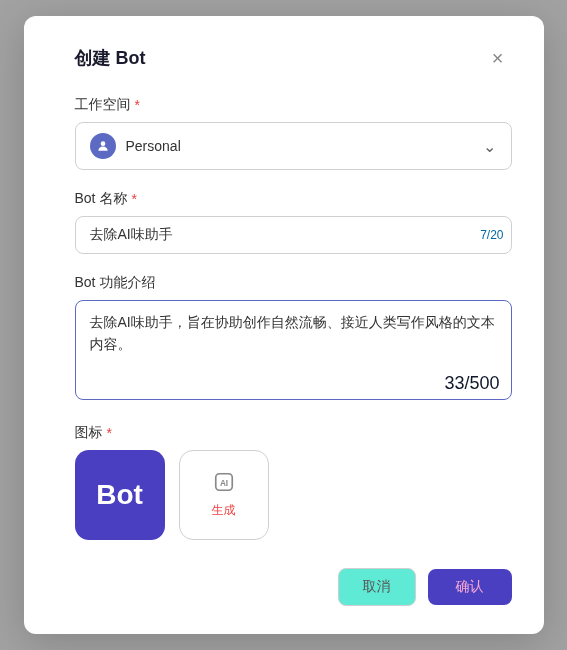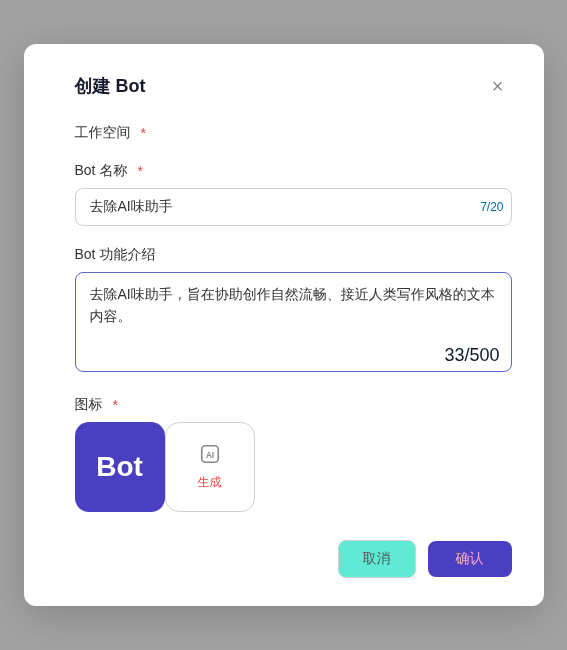--- a/index.html
+++ b/index.html
@@ -68,21 +68,21 @@
       margin-bottom: 20px;
     }
 
     .field-label {
       font-size: 14px;
       color: #333;
       font-weight: 500;
       margin-bottom: 8px;
       display: flex;
       align-items: center;
-      gap: 8px;
+      gap: 2px;
     }
 
     .required-star {
       color: #e53e3e;
       margin-left: 2px;
     }
 
     .workspace-select {
       width: 100%;
       border: 1.5px solid #d0d0d0;
@@ -173,20 +173,21 @@
       color: #0f172a;
     }
 
     .icon-section {
       margin-bottom: 28px;
     }
 
     .icon-options {
       display: flex;
       align-items: center;
+      gap: 14px;
       margin-top: 8px;
       text-align: right;
     }
 
     .icon-selected {
       width: 90px;
       height: 90px;
       border-radius: 14px;
       background: #4a3fc0;
       display: flex;
@@ -265,20 +266,32 @@
 
     <div class="modal-header">
       <span class="modal-title">创建 Bot</span>
       <button class="close-btn">×</button>
     </div>
 
     <div class="form-section">
       <div class="field-label">
         <span>工作空间</span>
         <span class="required-star">*</span>
+      </div>
+      <div class="workspace-select">
+        <div class="workspace-select-left">
+          <div class="workspace-avatar">
+            <svg width="14" height="14" viewBox="0 0 24 24" fill="white">
+              <circle cx="12" cy="8" r="4"></circle>
+              <path d="M4 20c0-4 3.6-7 8-7s8 3 8 7"></path>
+            </svg>
+          </div>
+          <span class="workspace-name">Personal</span>
+        </div>
+        <span class="chevron-down">⌄</span>
       </div>
     </div>
 
     <div class="form-section">
       <div class="field-label">
         <span>Bot 名称</span>
         <span class="required-star">*</span>
       </div>
       <div class="input-wrapper">
         <input class="text-input" type="text" value="去除AI味助手" style="">

